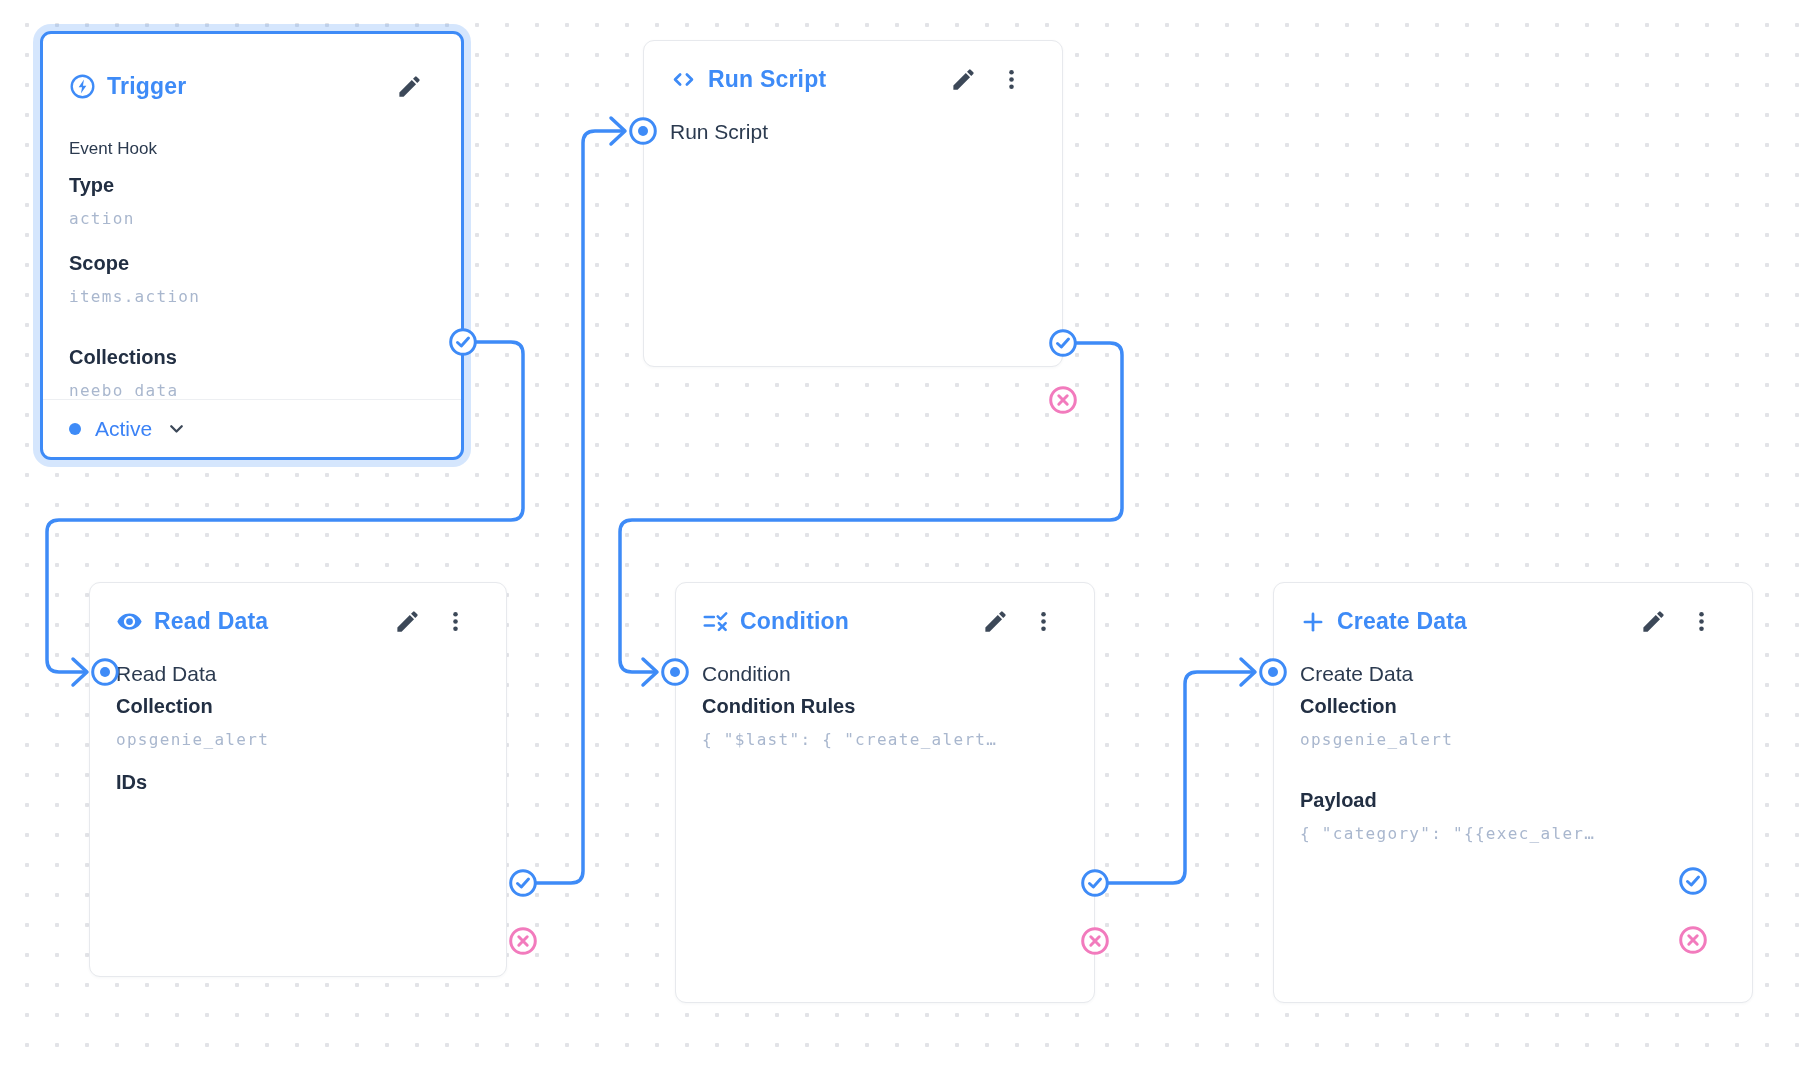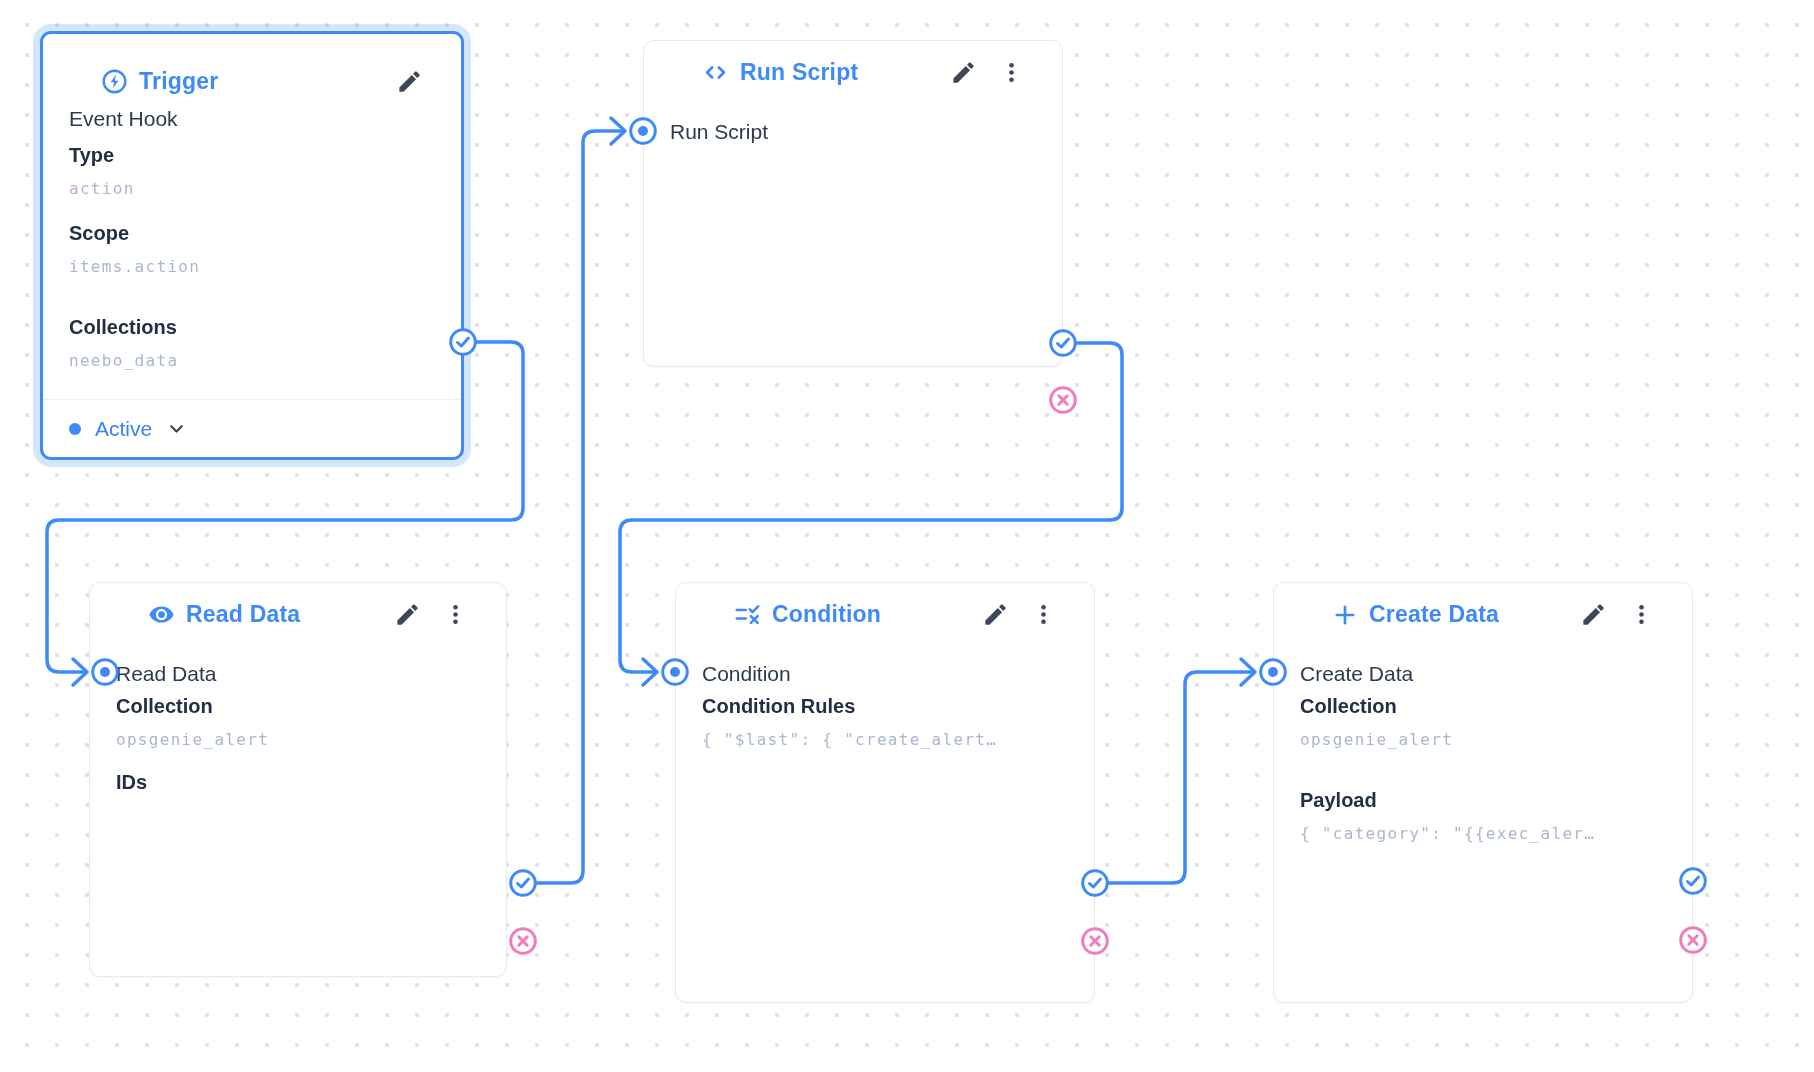--- a/index.html
+++ b/index.html
@@ -20,33 +20,33 @@
     position:absolute; background:#fff; border:1.5px solid #e7e9ed;
     border-radius:11px; z-index:2;
     box-shadow:0 1px 3px rgba(20,40,80,0.04);
   }
   .card.selected {
     border:3px solid #3e8bf7;
     box-shadow:0 0 0 7px rgba(62,139,247,0.22);
   }
 
   .card-header {
-    display:flex; align-items:flex-start; justify-content:space-between;
-    padding:18px 38px 0 26px; height:52px;margin-left:32px;
+    display:flex; align-items:flex-end; justify-content:space-between;
+    padding:18px 38px 0 26px; height:52px;
   }
   .card.selected .card-header { padding-top:34px; height:66px; }
   .title-group { display:flex; align-items:center; gap:11px; }
   .title { color:#3e8bf7; font-size:23px; font-weight:700; letter-spacing:0.2px; }
   .title-icon { display:flex; align-items:center; color:#3e8bf7; }
   .actions { display:flex; align-items:center; gap:22px; }
   .icon-btn { display:flex; align-items:center; color:#3c4858; cursor:pointer; }
 
   .card-body { padding:0 26px; }
   .op-name { margin-top:22px; line-height:33px; font-size:21px; color:#2b3a4f; }
-  .subtitle { margin-top:2px; line-height:33px; font-size:21px; color:#2b3a4f; }
+  .subtitle { margin-top:32px; line-height:33px; font-size:17px; color:#2b3a4f; }
   .field-label { line-height:33px; font-size:20px; font-weight:700; color:#222f43; }
   .field-value {
     line-height:33px; font-size:16px; color:#a9b7ce;
     font-family:"DejaVu Sans Mono", monospace; letter-spacing:1.3px;
     white-space:nowrap; overflow:hidden; max-width:100%;
   }
   .gap4 { margin-top:4px; } .gap10 { margin-top:10px; } .gap12 { margin-top:12px; } .gap14 { margin-top:28px; }
 
   .trigger-footer {
     position:absolute; left:0; right:0; bottom:0; height:58px;
@@ -224,21 +224,21 @@
     </div>
     <div class="card-body">
       <div class="op-name">Condition</div>
       <div>
         <div class="field-label">Condition Rules</div>
         <div class="field-value">{ "$last": { "create_alert…</div>
       </div>
     </div>
   </div>
 
-  <div class="card" style="left:1273px; top:582px; width:420px; height:421px;">
+  <div class="card" style="left:1273px; top:582px; width:480px; height:421px;">
     <div class="card-header">
       <div class="title-group">
         <span class="title-icon">
           <svg width="26" height="26" viewBox="0 0 24 24" fill="none" stroke="currentColor" stroke-width="2.5" stroke-linecap="round">
               <path d="M12 4.5v15"></path>
               <path d="M4.5 12h15"></path>
             </svg>
         </span>
         <span class="title">Create Data</span>
       </div>

